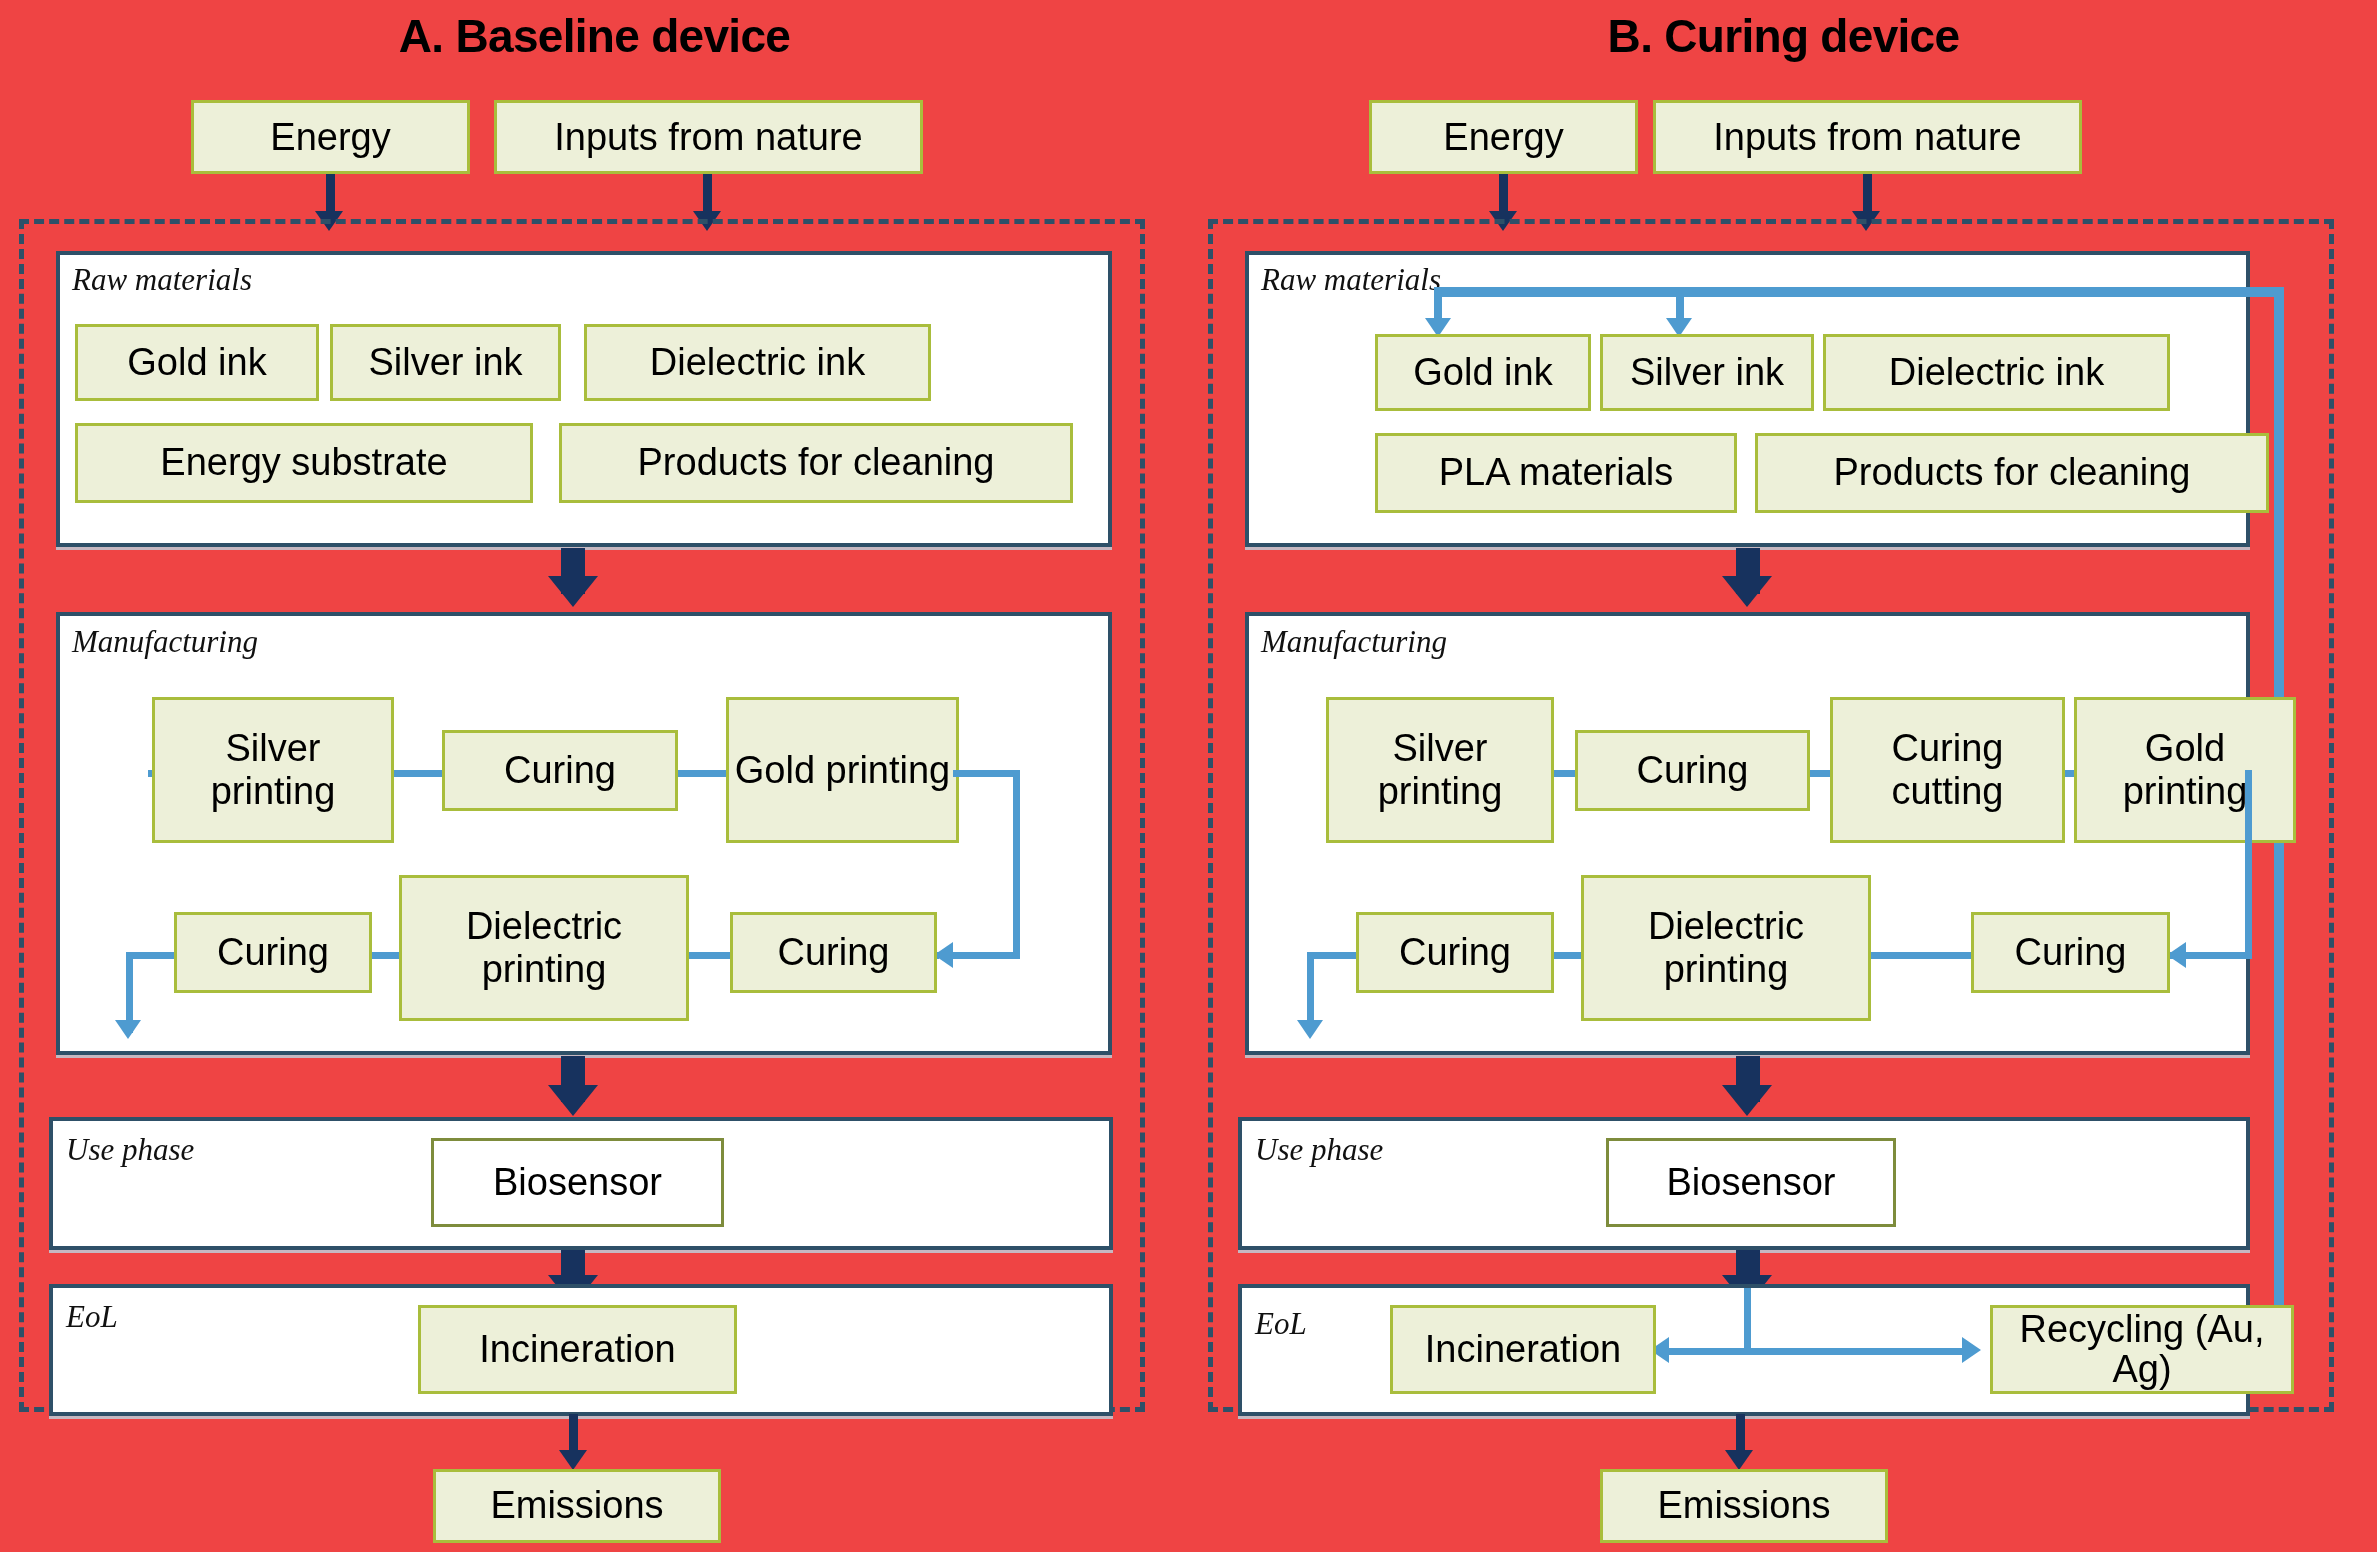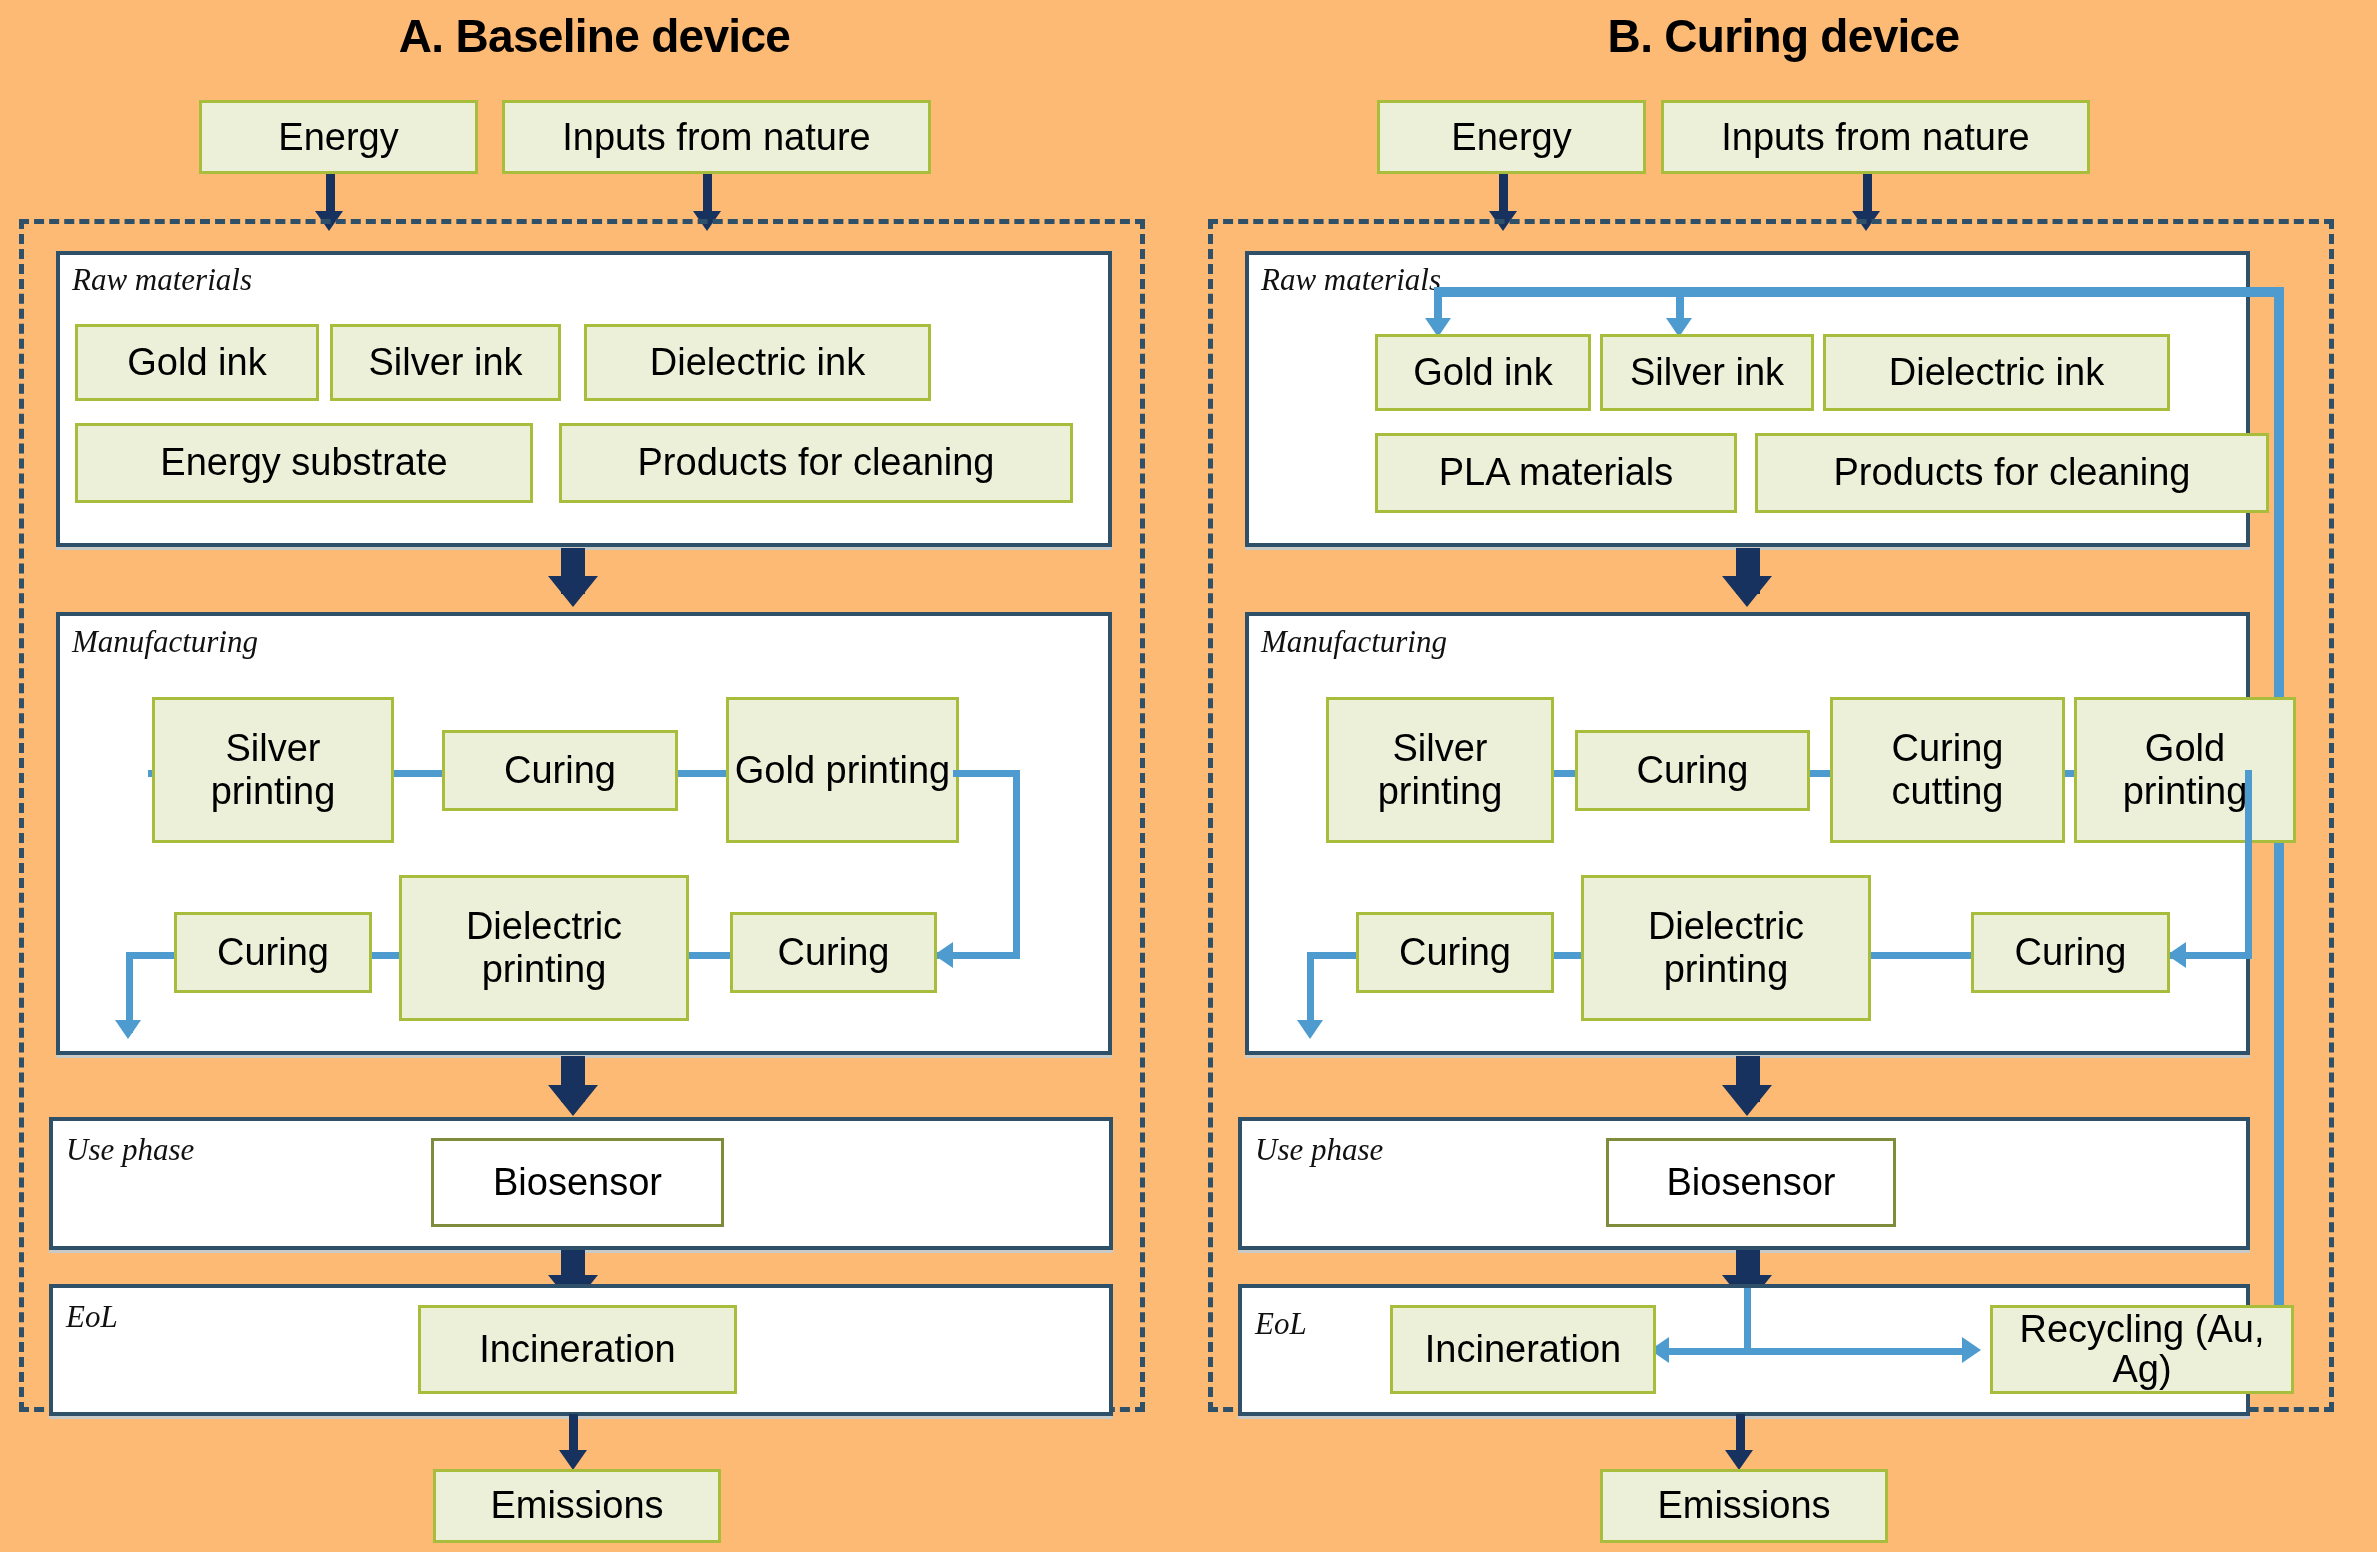--- a/index.html
+++ b/index.html
@@ -1,35 +1,35 @@
 <!DOCTYPE html>
 <html style="font-size:11.8px"><head>
 <meta charset="utf-8">
 <style>
   html,body{margin:0;padding:0;background:#ffffff;}
   body{font-family:"Liberation Sans", sans-serif;}
-  #stage{position:relative;width:2377px;height:1553px;background:#fdba74;overflow:hidden;}
+  #stage{position:relative;width:2377px;height:1553px;background:#ef4444;overflow:hidden;}
 
   .panel{position:absolute;top:0;height:1553px;width:1189px;}
   #panel-a{left:0;}
   #panel-b{left:1189px;}
 
   .panel-title{
     position:absolute;top:8.9px;left:0;width:100%;
     text-align:center;font-size:46px;font-weight:bold;color:#000;
     letter-spacing:-0.7px;
   }
 
   
   .topbox{
     position:absolute;
     background:#EDF0D9;border:3px solid #AFC githubE;
     border:3px solid #A9BD3C;
     display:flex;align-items:center;justify-content:center;
-    font-size:38px;color:#000;box-sizing:border-box;margin-left:8px;
+    font-size:38px;color:#000;box-sizing:border-box;
   }
 
   
   .boundary{
     position:absolute;
     border:5.2px dashed #2E5068;
     box-sizing:border-box;
     background:transparent;
   }
 

